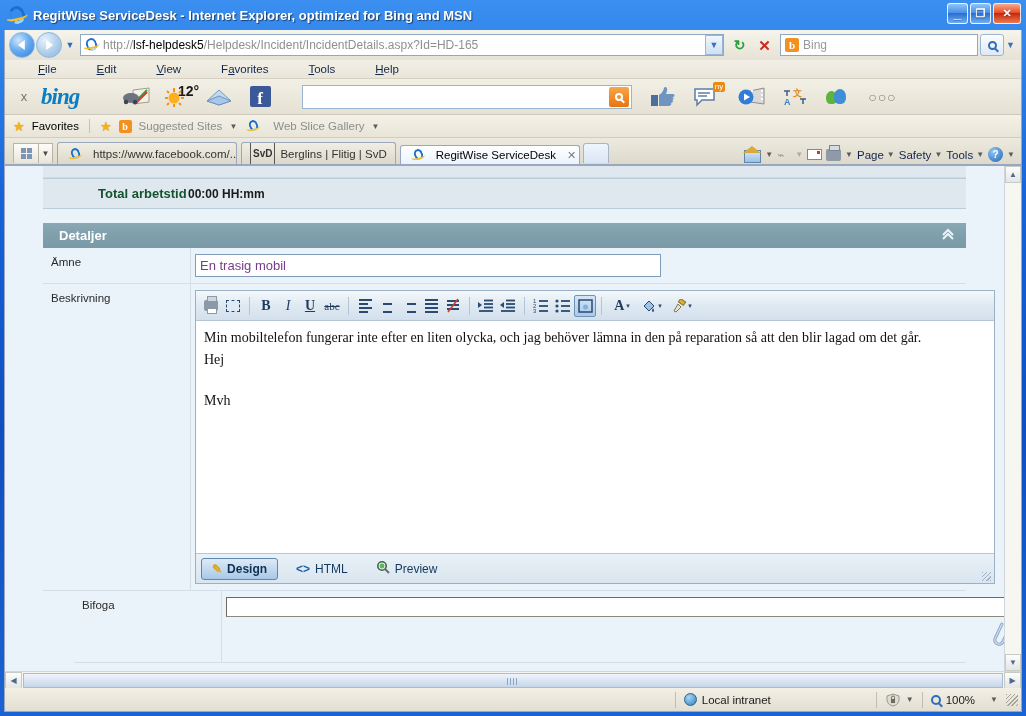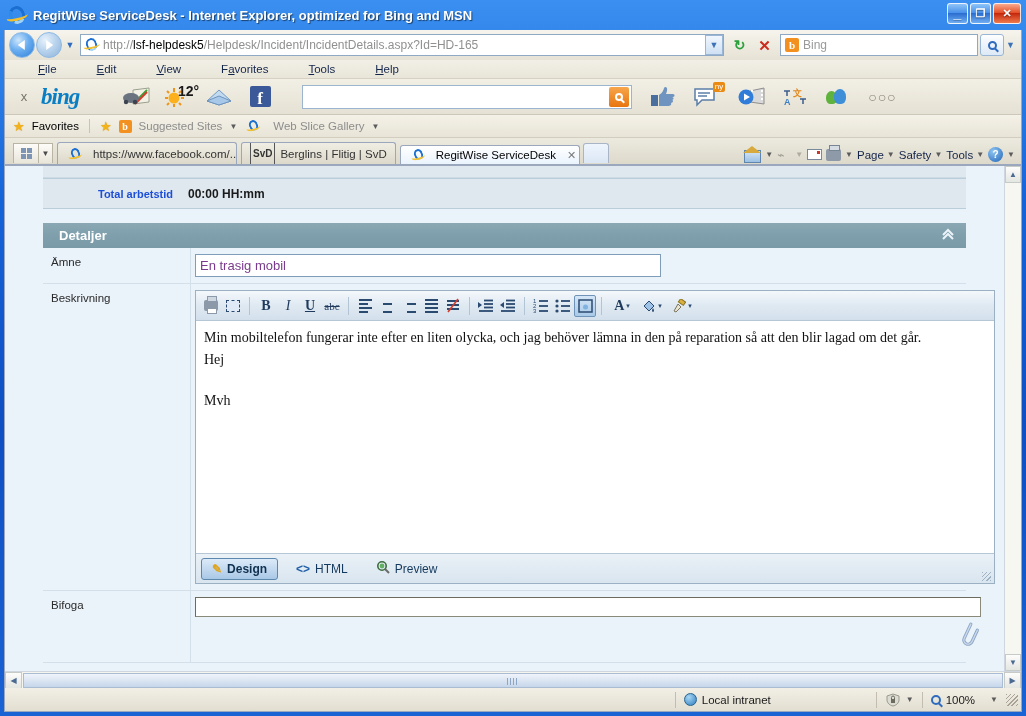--- a/index.html
+++ b/index.html
@@ -290,21 +290,21 @@
 
   .contentwrap { margin:0 38px 0 38px; }
 
   .toprow {
     background:#dfe8ef;
     border-top:1px solid #b9cddb;
     border-bottom:1px solid #b9cddb;
     height:31px;
     display:flex; align-items:center;
   }
-  .toprow .lbl { width:145px; padding-left:55px; font-size:11px; color:#1d4ed8; font-weight:bold; }
+  .toprow .lbl { width:145px; padding-left:55px; font-size:13px; color:#14532d; font-weight:bold; }
   .toprow .val { font-size:12px; color:#1a1a1a; font-weight:bold; }
   .stub { height:12px; background:#dfe8ef; border-bottom:1px solid #cdd9e3; }
 
   .sectionhdr {
     margin-top:14px;
     height:25px;
     background:linear-gradient(180deg,#8aa8b4 0%,#7f9fac 50%,#7a9aa8 100%);
     color:#fff; font-weight:bold; font-size:13px;
     display:flex; align-items:center;
     padding-left:16px;
@@ -413,21 +413,21 @@
     width:786px; height:20px;
     border:1px solid #8a8a7a; border-top-color:#6b6b5e; border-left-color:#6b6b5e;
     background:#fff;
   }
   .clip {
     position:absolute; right:10px; top:32px;
     width:20px; height:22px;
     color:#6f87a8; font-size:22px; line-height:1;
     transform:rotate(-20deg);
   }
-  .bifoga-row { height:72px; }
+  .bifoga-row { height:72px;margin-left:31px; }
 
   
   .vscroll {
     width:17px; flex:0 0 17px;
     background:#f6f5ee;
     border-left:1px solid #cfd6df;
     display:flex; flex-direction:column;
   }
   .sbtn {
     height:17px; flex:0 0 17px;

